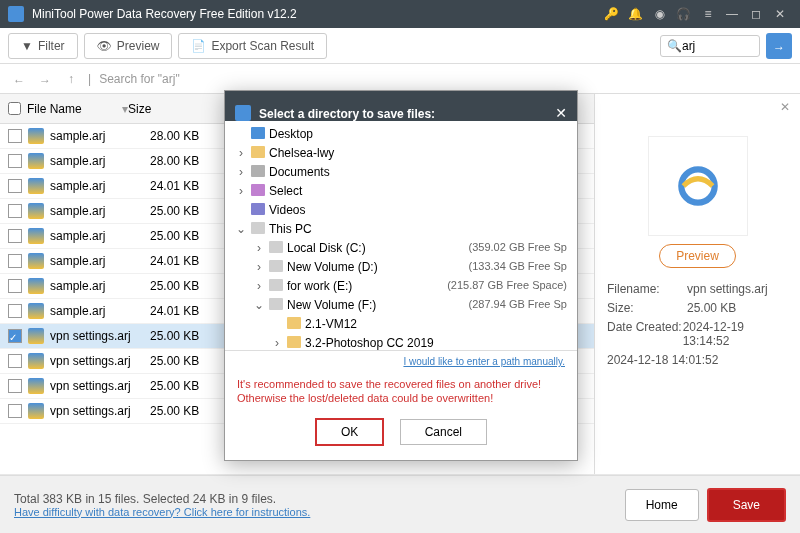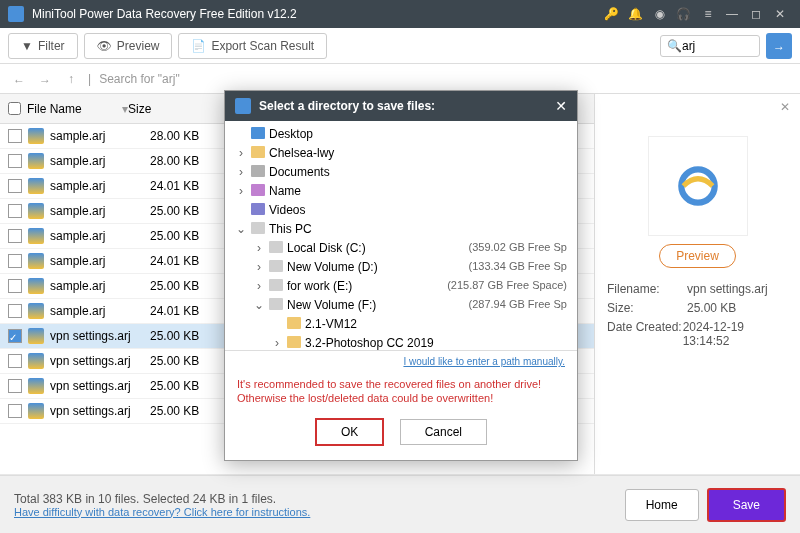--- a/index.html
+++ b/index.html
@@ -33,23 +33,23 @@
 .thumb{width:100px;height:100px;margin:30px auto 8px;display:flex;align-items:center;justify-content:center;border:1px solid #eee}
 .ie{width:50px;height:50px}
 .pbtn{border:1px solid #e08030;color:#e08030;background:#fff;padding:4px 16px;border-radius:12px;display:block;margin:8px auto 14px;cursor:pointer}
 .meta{font-size:11px;color:#555}
 .meta div{display:flex;margin:5px 0}
 .meta .k{width:80px}
 .footer{position:absolute;bottom:0;left:0;right:0;height:58px;background:#f0f0f0;border-top:1px solid #ddd;padding:8px 14px;display:flex;align-items:center}
 .footer .info{flex:1;font-size:11px;color:#555}
 .footer .link{color:#3a7fc4;text-decoration:underline;cursor:pointer;font-size:11px}
 .footer .fbtn{border:1px solid #bbb;background:#fff;padding:8px 20px;border-radius:3px;margin-left:8px;cursor:pointer}
-.footer .save{background:#6d28d9;color:#fff;border:2px solid #d03030;padding:8px 24px}
+.footer .save{background:#b91c1c;color:#fff;border:2px solid #d03030;padding:8px 24px}
 .modal{position:absolute;top:90px;left:224px;width:354px;background:#fff;border:1px solid #999;box-shadow:0 4px 20px rgba(0,0,0,.3)}
-.mhdr{background:#3d474f;color:#fff;height:30px;display:flex;align-items:center;padding:0 10px}
+.mhdr{background:#3d474f;color:#fff;height:30px;display:flex;align-items:flex-end;padding:0 10px}
 .mhdr .micon{width:16px;height:16px;background:#4a90d9;border-radius:2px;margin-right:8px}
 .mhdr .mtitle{flex:1;font-weight:bold;font-size:12px}
 .mhdr .mx{cursor:pointer;font-size:14px}
 .tree{height:230px;overflow:auto;padding:6px 10px;border-bottom:1px solid #ddd}
 .tn{display:flex;align-items:flex-start;height:19px;font-size:11px}
 .tn .exp{width:12px;text-align:center;color:#666;cursor:pointer}
 .tn .ticon{width:14px;height:12px;margin:0 4px;border-radius:1px}
 .tn .tlbl{flex:1}
 .tn .tfree{color:#666;font-size:11px}
 .manual{text-align:right;padding:3px 12px}
@@ -211,28 +211,29 @@
         </div>
       <div>
           <span class="k">Size:</span>
           <span>25.00 KB</span>
         </div>
       <div>
           <span class="k">Date Created:</span>
           <span>2024-12-19 13:14:52</span>
         </div>
       <div>
+          <span>2024-12-18 14:01:52</span>
         </div>
     </div>
   </div>
 </div>
 
 <div class="footer">
   <div class="info">
-    <div>Total 383 KB in 10 files.  Selected 24 KB in 1 files.</div>
+    <div>Total 383 KB in 15 files.  Selected 24 KB in 9 files.</div>
     <a class="link">Have difficulty with data recovery? Click here for instructions.</a>
   </div>
   <button class="fbtn">Home</button>
   <button class="fbtn save">Save</button>
 </div>
 
 <div class="modal">
   <div class="mhdr">
     <div class="micon"></div>
     <div class="mtitle">Select a directory to save files:</div>
@@ -253,21 +254,21 @@
       </div>
       <div class="tn" style="padding-left: 0px;">
         <span class="exp">›</span>
         <span class="ticon doc"></span>
         <span class="tlbl">Documents</span>
         <span class="tfree"></span>
       </div>
       <div class="tn" style="padding-left: 0px;">
         <span class="exp">›</span>
         <span class="ticon music"></span>
-        <span class="tlbl">Name</span>
+        <span class="tlbl">Select</span>
         <span class="tfree"></span>
       </div>
       <div class="tn" style="padding-left: 0px;">
         <span class="exp"></span>
         <span class="ticon video"></span>
         <span class="tlbl">Videos</span>
         <span class="tfree"></span>
       </div>
       <div class="tn" style="padding-left: 0px;">
         <span class="exp">⌄</span>

